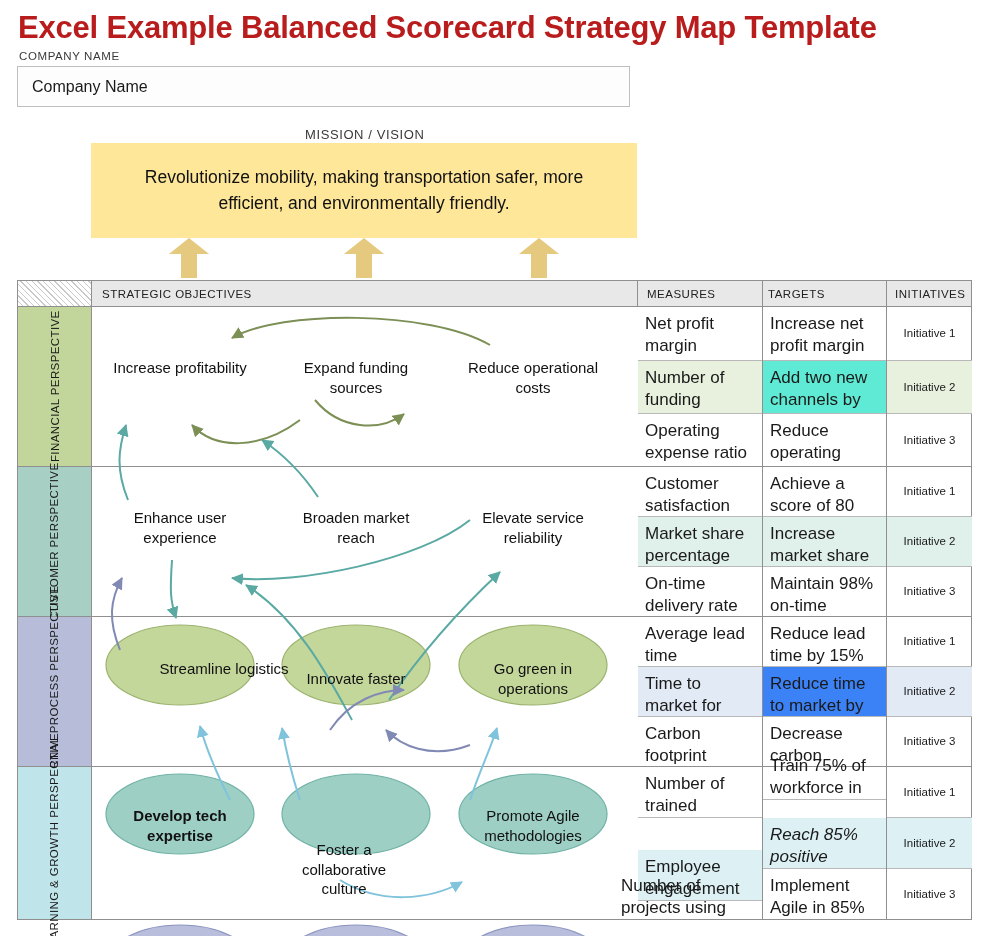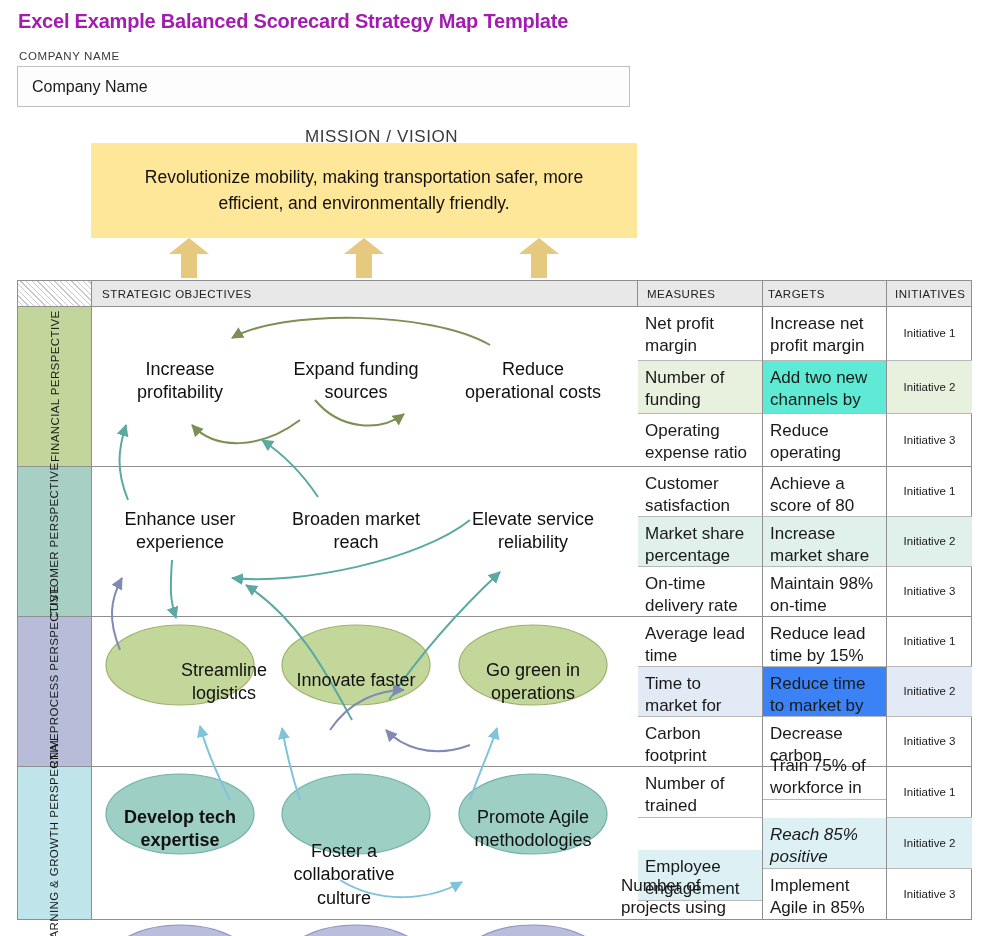--- a/index.html
+++ b/index.html
@@ -17,23 +17,23 @@
   }
   .page {
     position: relative;
     width: 989px;
     height: 936px;
   }
   .title {
     position: absolute;
     left: 18px;
     top: 10px;
-    font-size: 20px;
+    font-size: 31px;
     font-weight: bold;
-    color: #a21caf;
+    color: #b91c1c;
     letter-spacing: -0.2px;
     white-space: nowrap;
   }
   .company-label {
     position: absolute;
     left: 19px;
     top: 50px;
     font-size: 11.5px;
     letter-spacing: 0.6px;
     color: #3a3a3a;
@@ -52,21 +52,21 @@
     position: absolute;
     left: 14px;
     top: 11px;
     font-size: 16px;
     color: #1a1a1a;
   }
   .mission-label {
     position: absolute;
     left: 305px;
     top: 127px;
-    font-size: 17px;
+    font-size: 13px;
     letter-spacing: 0.6px;
     color: #3a3a3a;
   }
   .mission-box {
     position: absolute;
     left: 91px;
     top: 143px;
     width: 546px;
     height: 95px;
     background: #ffe79a;
@@ -182,21 +182,21 @@
   }
   svg.overlay {
     position: absolute;
     left: 0; top: 0;
     width: 989px; height: 936px;
     pointer-events: none;
   }
   .ellipse-label {
     position: absolute;
     text-align: center;
-    font-size: 18px;
+    font-size: 15px;
     line-height: 1.3;
     color: #111;
     pointer-events: none;
   }
 </style>
 </head>
 <body>
 
 <div class="page">
 

